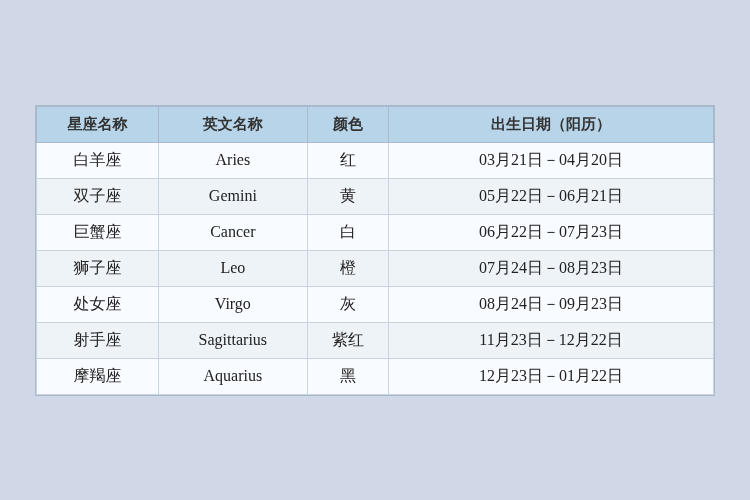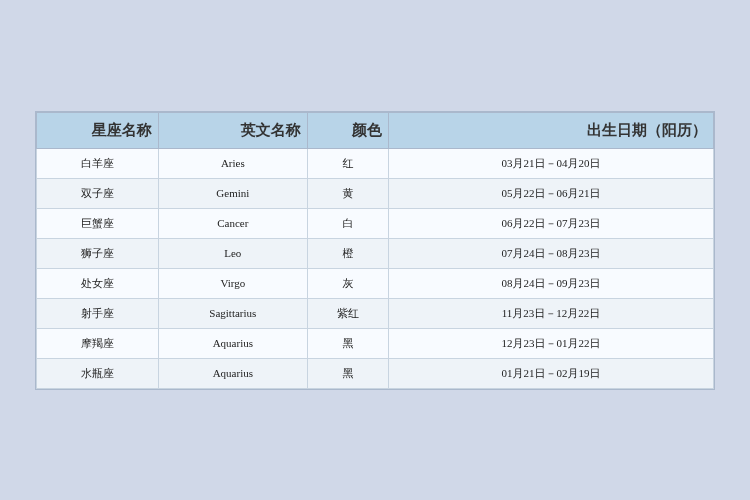--- a/index.html
+++ b/index.html
@@ -24,27 +24,27 @@
     table {
       width: 100%;
       border-collapse: collapse;
     }
     th {
       background-color: #b8d4e8;
       color: #333;
       font-weight: bold;
       font-size: 15px;
       padding: 8px 6px;
-      text-align: right;
+      text-align: center;
       border: 1px solid #aab8cc;
     }
     td {
       background-color: #f8fbff;
       color: #222;
-      font-size: 11px;
+      font-size: 16px;
       padding: 7px 6px;
       text-align: center;
       border: 1px solid #c8d4e0;
     }
     tr:nth-child(even) td {
       background-color: #eef3f8;
     }
     .col-chinese { width: 18%; }
     .col-english { width: 22%; }
     .col-color   { width: 12%; }
@@ -99,21 +99,15 @@
           <td>Sagittarius</td>
           <td>紫红</td>
           <td>11月23日－12月22日</td>
         </tr>
         <tr>
           <td>摩羯座</td>
           <td>Aquarius</td>
           <td>黑</td>
           <td>12月23日－01月22日</td>
         </tr>
-        <tr>
-          <td>水瓶座</td>
-          <td>Aquarius</td>
-          <td>黑</td>
-          <td>01月21日－02月19日</td>
-        </tr>
       </tbody>
   </table>
 </div>
 
 </body></html>

